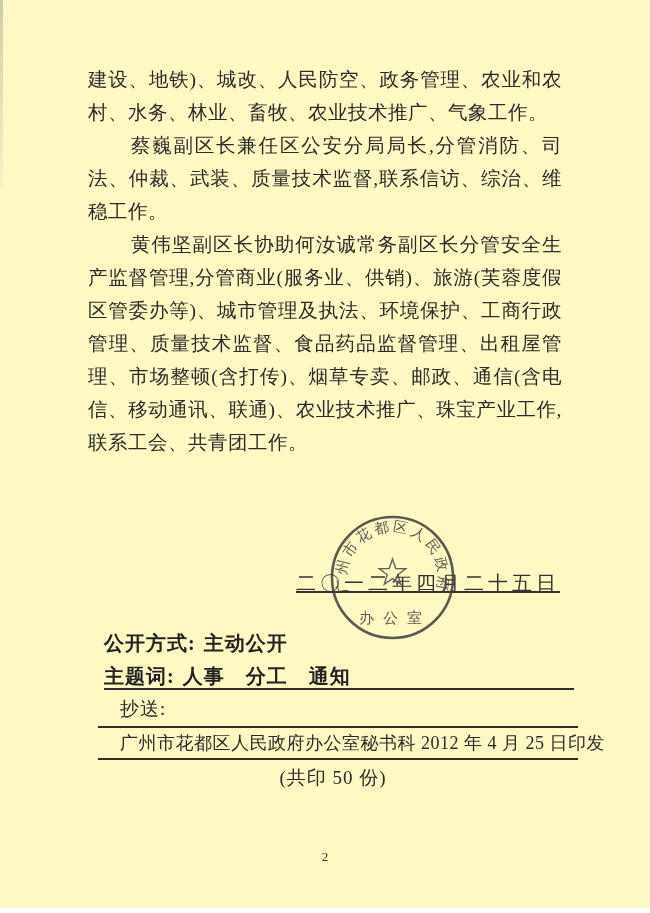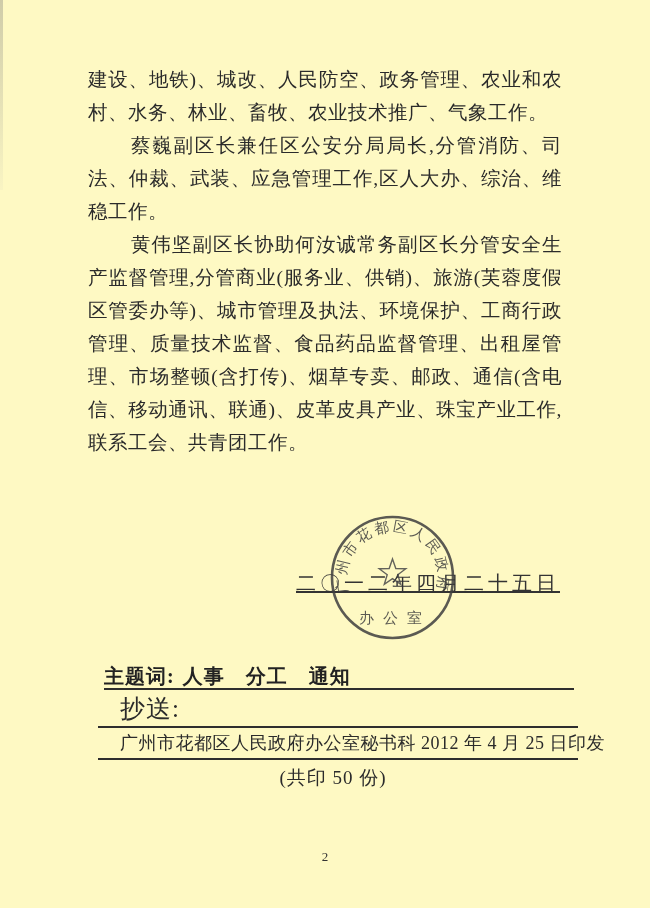--- a/index.html
+++ b/index.html
@@ -64,21 +64,21 @@
   .footer-block {
     position: absolute;
     left: 98px; top: 688px;
     width: 480px;
   }
   .rule { height: 2px; background: #2e2e2e; }
   .rule-top { margin-left: 6px; width: 470px; }
   .cc-row {
     display: flex;
     padding: 4px 0 3px 22px;
-    font-size: 25px;
+    font-size: 19px;
     line-height: 29px;
     flex-direction: column;
   }
   .cc-label { flex: none; letter-spacing: 1px; }
   .cc-text  { flex: 1; padding-left: 6px; text-align: justify; text-justify: inter-character; }
   .print-row {
     padding: 3px 0 3px 22px;
     font-size: 18px;
     letter-spacing: 0.5px;
     line-height: 24px;
@@ -101,36 +101,39 @@
 </style>
 </head>
 <body>
 
 <div class="page">
 
   <div class="scan-edge"></div>
 
   <div class="body-text">
     <p>建设、地铁)、城改、人民防空、政务管理、农业和农村、水务、林业、畜牧、农业技术推广、气象工作。</p>
-    <p class="indent">蔡巍副区长兼任区公安分局局长,分管消防、司法、仲裁、武装、应急管理工作,区人大办、综治、维稳工作。</p>
-    <p class="indent">黄伟坚副区长协助何汝诚常务副区长分管安全生产监督管理,分管商业(服务业、供销)、旅游(芙蓉度假区管委办等)、城市管理及执法、环境保护、工商行政管理、质量技术监督、食品药品监督管理、出租屋管理、市场整顿(含打传)、烟草专卖、邮政、通信(含电信、移动通讯、联通)、皮革皮具产业、珠宝产业工作,联系工会、共青团工作。</p>
+    <p class="indent">蔡巍副区长兼任区公安分局局长,分管消防、司法、仲裁、武装、质量技术监督,联系信访、综治、维稳工作。</p>
+    <p class="indent">黄伟坚副区长协助何汝诚常务副区长分管安全生产监督管理,分管商业(服务业、供销)、旅游(芙蓉度假区管委办等)、城市管理及执法、环境保护、工商行政管理、质量技术监督、食品药品监督管理、出租屋管理、市场整顿(含打传)、烟草专卖、邮政、通信(含电信、移动通讯、联通)、农业技术推广、珠宝产业工作,联系工会、共青团工作。</p>
   </div>
 
   <div class="date-line">二〇一二年四月二十五日</div>
 
   <svg class="stamp" width="141" height="141" viewBox="0 0 141 141">
     <circle cx="70.5" cy="70.5" r="60.5" fill="none" stroke="#3f3f3f" stroke-width="2.6"></circle>
     <path id="sealArc" d="M 27.85 87.7 A 46 46 0 1 1 113.15 87.7" fill="none"></path>
     <text font-size="14.5" letter-spacing="3" fill="#3f3f3f" font-family="Liberation Serif, DejaVu Serif, serif">
       <textPath href="#sealArc" startOffset="50%" text-anchor="middle">广州市花都区人民政府</textPath>
     </text>
     <polygon points="70.5,52 73.8,61.5 83.8,61.7 75.8,67.7 78.7,77.3 70.5,71.6 62.3,77.3 65.2,67.7 57.2,61.7 67.2,61.5" fill="none" stroke="#4a4a4a" stroke-width="1.4"></polygon>
     <text x="73" y="116" text-anchor="middle" font-size="15" letter-spacing="9" fill="#3f3f3f" font-family="Liberation Serif, DejaVu Serif, serif">办公室</text>
   </svg>
 
+  <div class="meta-row meta-publicity">
+    <span>公开方式:</span><span class="meta-value">主动公开</span>
+  </div>
 
   <div class="meta-row meta-keywords">
     <span>主题词:</span><span class="meta-value">人事　分工　通知</span>
   </div>
 
   <div class="footer-block">
     <div class="rule rule-top"></div>
     <div class="cc-row">
       <span class="cc-label">抄送:</span>
     </div>

